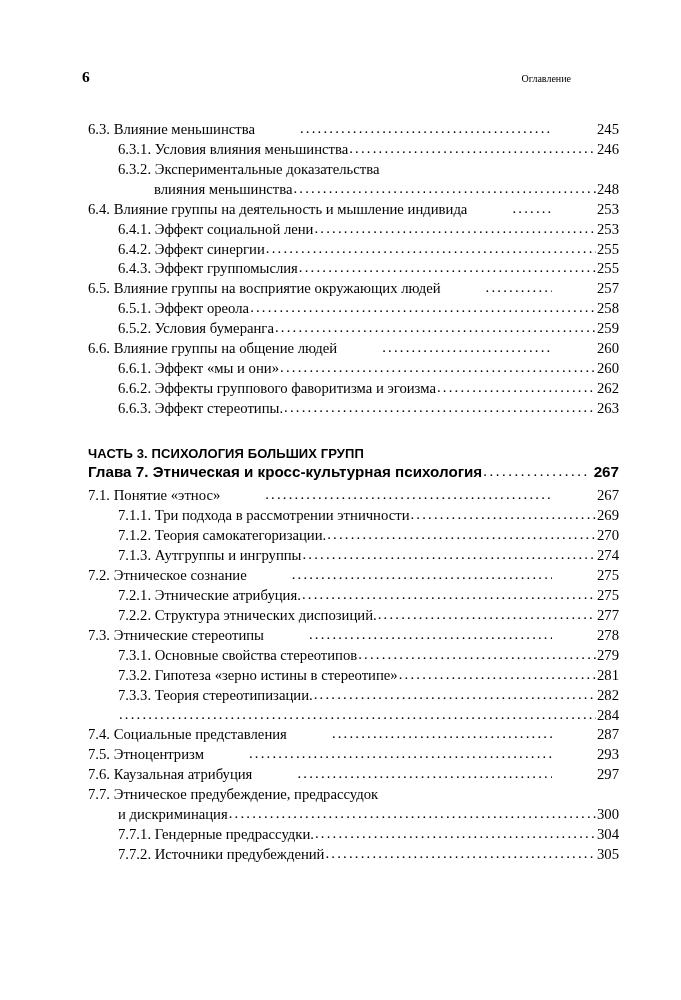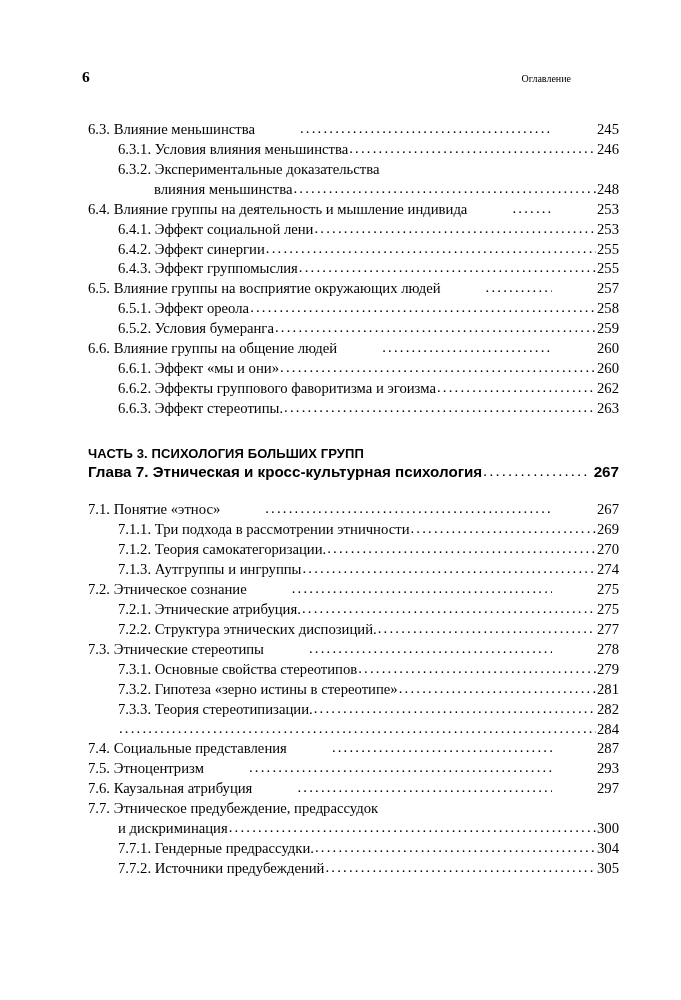--- a/index.html
+++ b/index.html
@@ -78,21 +78,21 @@
     font-size: 13px;
     padding-left: 26px;
     margin-top: 26px;
     letter-spacing: 0.1px;
   }
   .chapter-row {
     font-family: "Liberation Sans", sans-serif;
     font-weight: bold;
     font-size: 15.2px;
     padding-left: 26px;
-    margin-bottom: 17px;
+    margin-bottom: 3px;
   }
   .chapter-row .dots {
     letter-spacing: 2.6px;
     font-family: "Liberation Serif", serif;
     font-weight: normal;
   }
   .chapter-row .pg {
     padding-left: 3px;
   }
   .wrap-second {

